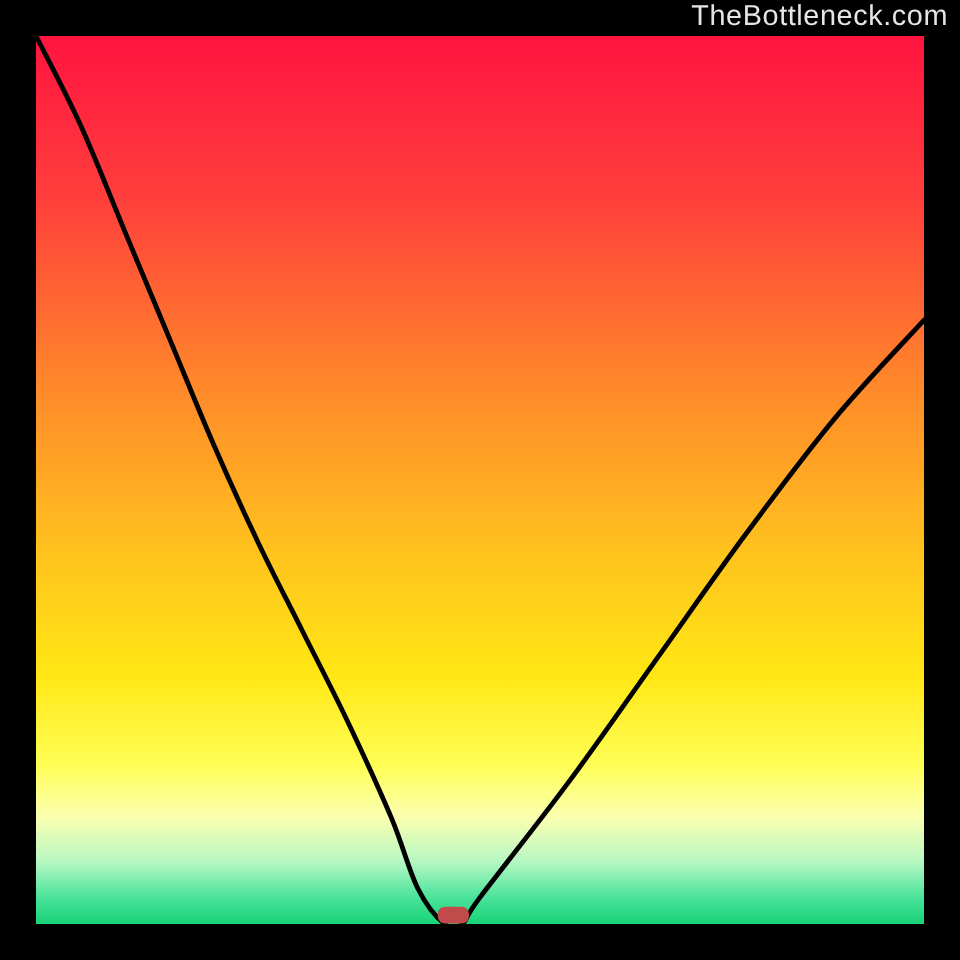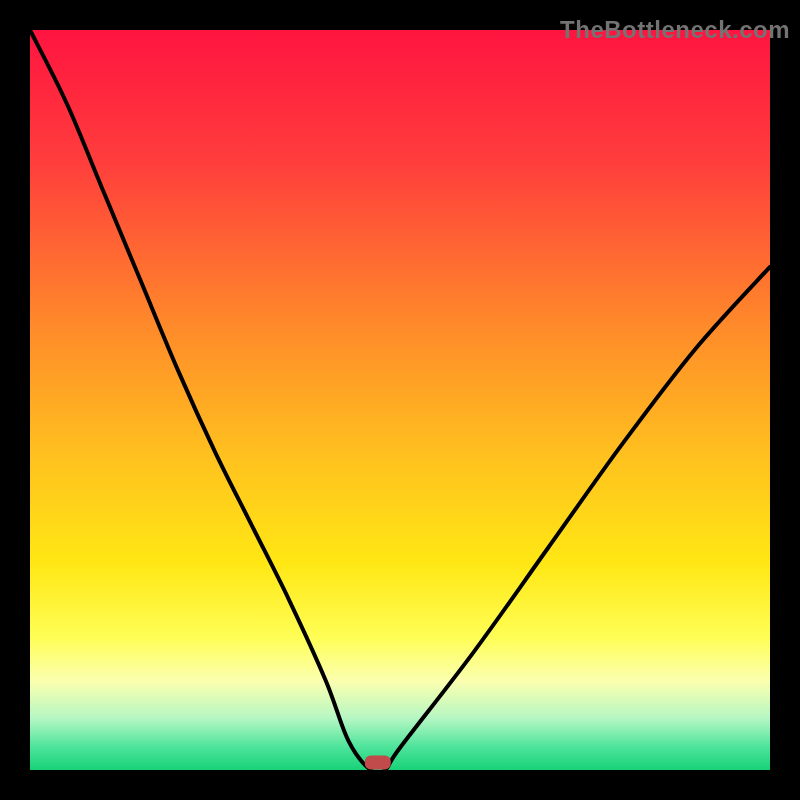--- a/index.html
+++ b/index.html
@@ -14,25 +14,25 @@
   .chart-wrap {
     position: relative;
     width: 800px;
     height: 800px;
   }
   svg {
     display: block;
   }
   .watermark {
     position: absolute;
-    top: 16px;
+    top: 0;
     right: 10px;
-    color: #737373;
+    color: #e5e5e5;
     font-size: 24px;
-    font-weight: 700;
+    font-weight: 400;
     letter-spacing: 0.5px;
     user-select: none;
   }
 </style>
 </head>
 <body>
 
 <div class="chart-wrap">
   <svg id="chart-svg" width="800" height="800" viewBox="0 0 800 800">
     <defs>

